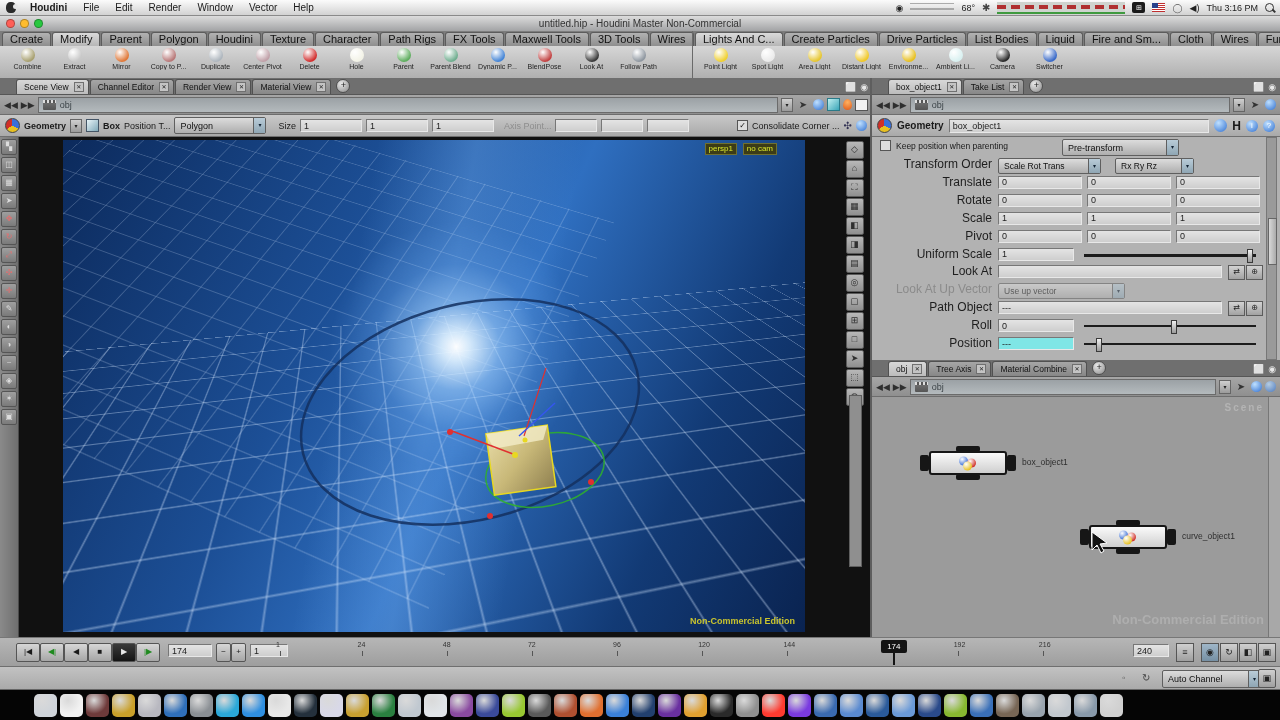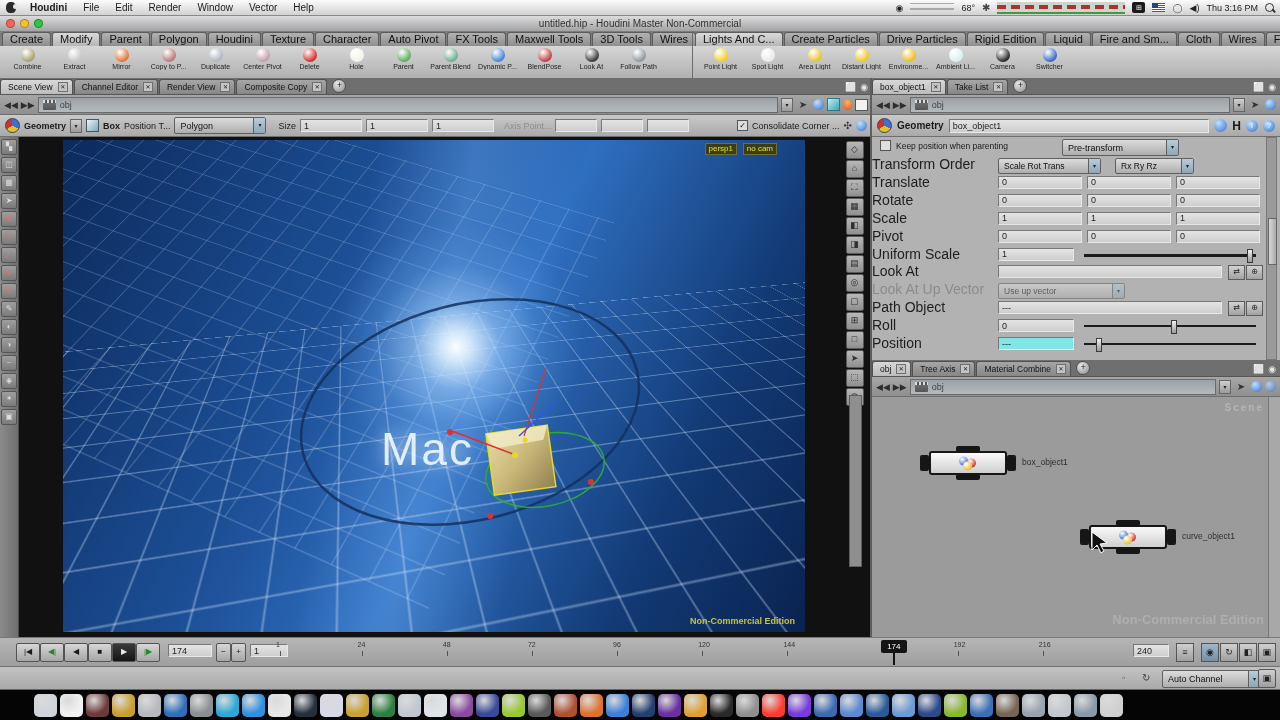--- a/index.html
+++ b/index.html
@@ -41,21 +41,21 @@
   #shelf-tools{position:absolute;left:0;top:46px;width:1280px;height:32px;
     background:linear-gradient(#d6d6d6,#b0b0b0);border-bottom:1px solid #7d7d7d}
   #tools-l{position:absolute;left:4px;top:0;display:flex}
   #tools-r{position:absolute;left:697px;top:0;display:flex}
   .tool{width:47px;text-align:center;padding-top:2px}
   .tool-icon{width:14px;height:14px;border-radius:50%;margin:0 auto}
   .tool-label{font-size:7px;color:#222;margin-top:1px;white-space:nowrap;overflow:hidden}
   .vsep{position:absolute;width:1px;background:#6a6a6a}
   
   .tabbar{position:absolute;height:17px;background:#6f6f6f;border-bottom:1px solid #565656;
-    display:flex;align-items:flex-end;padding-left:0;box-sizing:border-box}
+    display:flex;align-items:flex-end;padding-left:16px;box-sizing:border-box}
   .ptab{font-size:8.5px;height:14px;display:flex;align-items:center;gap:5px;padding:0 4px 0 7px;margin-right:1px;color:#111;
     background:linear-gradient(#a6a6a6,#878787);border:1px solid #515151;border-bottom:none;border-radius:3px 3px 0 0;white-space:nowrap}
   .ptab.active{background:linear-gradient(#d8d8d8,#bcbcbc)}
   .tclose{font-size:6px;width:8px;height:8px;line-height:8px;text-align:center;background:#c4c4c4;border:1px solid #707070;color:#222}
   .tplus{width:12px;height:12px;border-radius:50%;background:radial-gradient(circle at 35% 30%,#e8e8e8,#8c8c8c);
     border:1px solid #4f4f4f;font-size:9px;line-height:11px;text-align:center;margin:0 0 1px 4px;color:#222}
   .winctl{margin-left:auto;display:flex;gap:4px;align-items:center;padding:0 4px 2px 0}
   .winctl span{font-size:9px;color:#e8e8e8}
   .pathbar{position:absolute;height:20px;background:linear-gradient(#a6a6a6,#8f8f8f);
     border-bottom:1px solid #6d6d6d;display:flex;align-items:center;gap:3px;padding:0 4px;box-sizing:border-box}
@@ -129,21 +129,21 @@
     border:1px solid #555;font-size:9px;line-height:16px;text-align:center;color:#222}
   .tl-group-btn.on{background:linear-gradient(#9fb6c8,#7690a4)}
   
   #statusbar{position:absolute;left:0;top:667px;width:1280px;height:23px;background:linear-gradient(#c2c2c2,#aaaaaa);
     border-bottom:1px solid #666;box-sizing:border-box}
   
   #dock{position:absolute;left:0;top:690px;width:1280px;height:30px;background:#050505;display:flex;align-items:center;
     padding-left:34px;box-sizing:border-box;gap:3px}
   .dock-ic{width:23px;height:23px;border-radius:5px;flex:0 0 auto}
   
-  .plabel{position:absolute;left:0;width:120px;text-align:left;font-size:14px;color:#1e1e1e;line-height:15px;white-space:nowrap}
+  .plabel{position:absolute;left:0;width:120px;text-align:right;font-size:12px;color:#1e1e1e;line-height:15px;white-space:nowrap}
   .plabel.disabled{color:#8b8b8b}
   .prow-field{position:absolute;height:13px;top:1px}
   .slider-track{position:absolute;top:7px;height:2px;background:#1c1c1c}
   .slider-handle{position:absolute;top:-5px;width:4px;height:12px;background:linear-gradient(#f0f0f0,#9a9a9a);border:1px solid #3a3a3a}
   .opbtn{position:absolute;top:1px;width:15px;height:13px;background:linear-gradient(#d2d2d2,#a2a2a2);border:1px solid #5c5c5c;
     font-size:8px;line-height:12px;text-align:center;color:#222}
   #param-scroll{position:absolute;left:394px;top:0;width:11px;height:223px;background:#9a9a9a;border:1px solid #777;box-sizing:border-box}
   #param-thumb{position:absolute;left:1px;top:80px;width:7px;height:45px;background:linear-gradient(90deg,#d8d8d8,#aaa);border:1px solid #666}
   
   #net-canvas{position:absolute;left:872px;top:397px;width:408px;height:240px;background:#9b9b9b;overflow:hidden}
@@ -200,32 +200,32 @@
 
 <div id="shelf-tab-strip"></div>
 <div id="shelf-tabs-l">
     <div class="shelf-tab">Create</div>
     <div class="shelf-tab active">Modify</div>
     <div class="shelf-tab">Parent</div>
     <div class="shelf-tab">Polygon</div>
     <div class="shelf-tab">Houdini</div>
     <div class="shelf-tab">Texture</div>
     <div class="shelf-tab">Character</div>
-    <div class="shelf-tab">Auto Pivot</div>
+    <div class="shelf-tab">Path Rigs</div>
     <div class="shelf-tab">FX Tools</div>
     <div class="shelf-tab">Maxwell Tools</div>
     <div class="shelf-tab">3D Tools</div>
     <div class="shelf-tab">Wires</div>
     <div class="round-btn">◉</div>
   </div>
 <div id="shelf-tabs-r">
     <div class="shelf-tab active">Lights And C...</div>
     <div class="shelf-tab">Create Particles</div>
     <div class="shelf-tab">Drive Particles</div>
-    <div class="shelf-tab">Rigid Edition</div>
+    <div class="shelf-tab">List Bodies</div>
     <div class="shelf-tab">Liquid</div>
     <div class="shelf-tab">Fire and Sm...</div>
     <div class="shelf-tab">Cloth</div>
     <div class="shelf-tab">Wires</div>
     <div class="shelf-tab">Fur</div>
     <div class="shelf-tab">Axis Simula...</div>
     <div class="round-btn">◉</div>
   </div>
 <div id="shelf-tools">
   <div id="tools-l">
@@ -330,21 +330,21 @@
     </div>
     <div class="ptab">
       <span>Channel Editor</span>
       <span class="tclose">✕</span>
     </div>
     <div class="ptab">
       <span>Render View</span>
       <span class="tclose">✕</span>
     </div>
     <div class="ptab">
-      <span>Composite Copy</span>
+      <span>Material View</span>
       <span class="tclose">✕</span>
     </div>
     <div class="tplus">+</div>
     <span class="winctl">
       <span>⬜</span>
       <span>◉</span>
     </span>
 </div>
 <div class="pathbar" style="left:0;top:95px;width:872px">
   <span class="navarrow">◀◀</span>
@@ -404,21 +404,20 @@
       <div class="strip-ic">~</div>
       <div class="strip-ic">◈</div>
       <div class="strip-ic">✶</div>
       <div class="strip-ic">▣</div>
     </div>
   <div id="scene">
     <div class="band"></div>
     <div class="gridplane2"></div>
     <div class="gridplane"></div>
     <div class="glow"></div>
-    <div id="mac-text">Mac</div>
     <svg width="742" height="492" style="position:absolute;left:0;top:0">
       <defs>
         <linearGradient id="tan" x1="0" y1="0" x2="1" y2="1">
           <stop offset="0" stop-color="#e8dCa8"></stop>
             <stop offset="0.5" stop-color="#c8b878"></stop>
             <stop offset="1" stop-color="#8f8050"></stop>
         </linearGradient>
       </defs>
       <ellipse cx="407" cy="272" rx="172" ry="108" transform="rotate(-14 407 272)" fill="none" stroke="#14305f" stroke-width="2.5" opacity="0.85"></ellipse>
       <ellipse cx="482" cy="330" rx="60" ry="36" transform="rotate(-12 482 330)" fill="none" stroke="#2fae2f" stroke-width="1.5" opacity="0.9"></ellipse>

